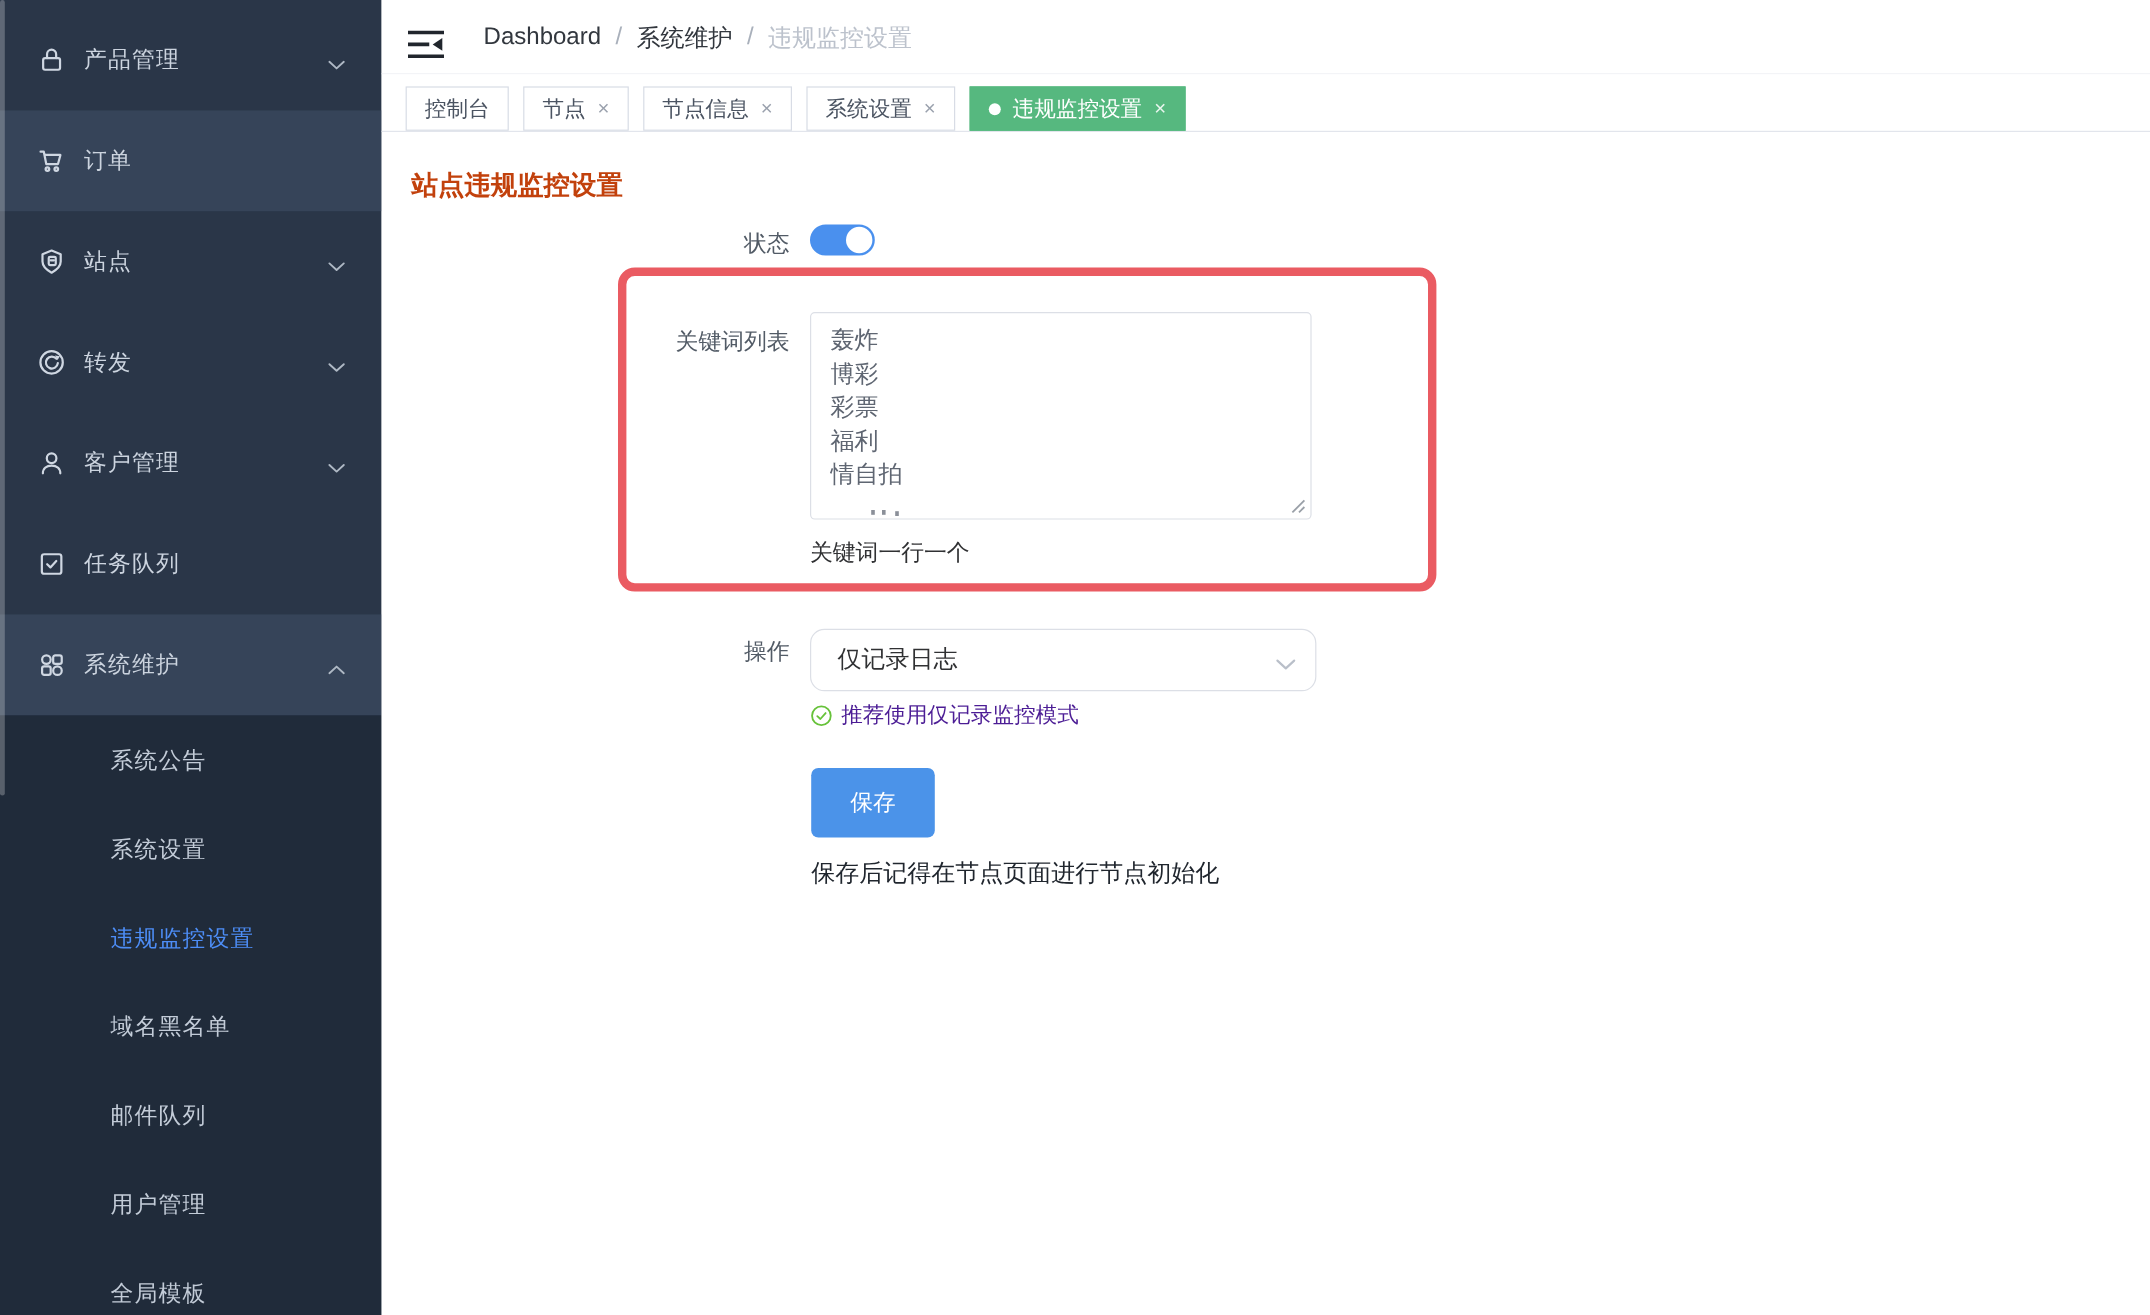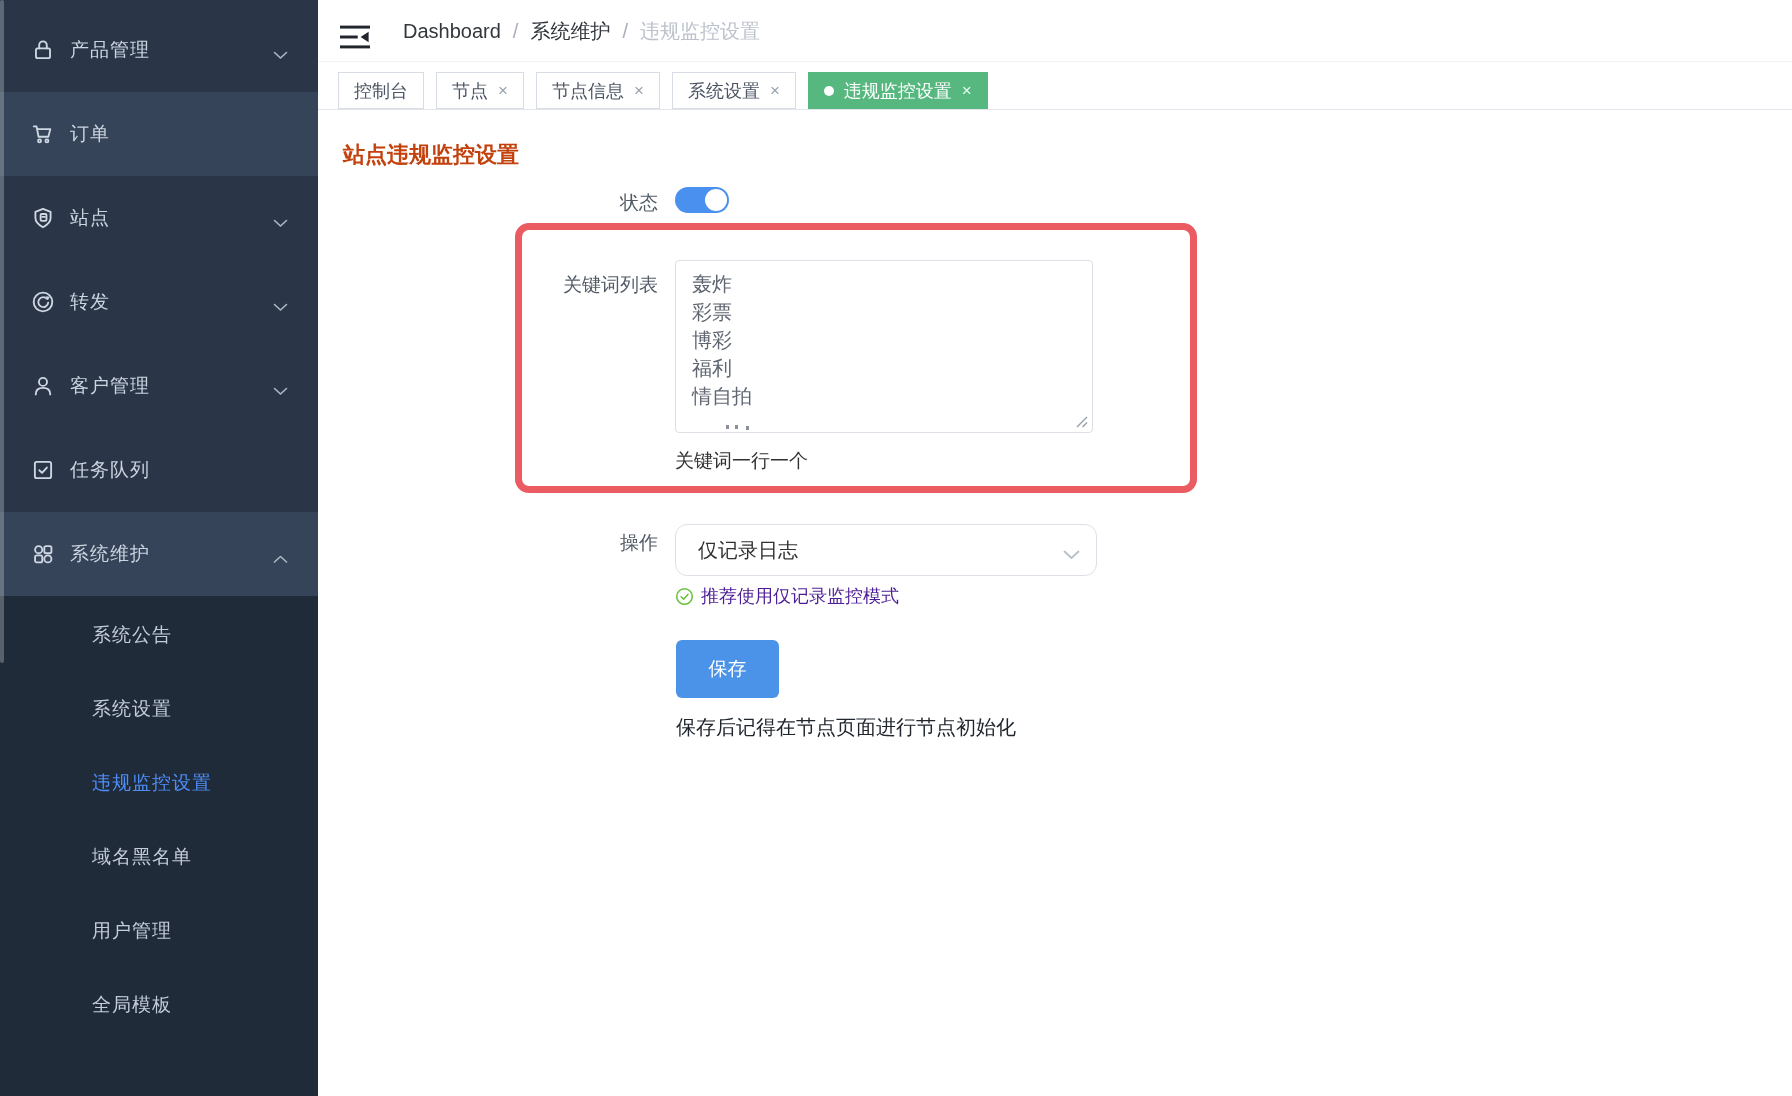--- a/index.html
+++ b/index.html
@@ -183,20 +183,21 @@
           <span class="mi-chevron"><svg width="15" height="9" viewBox="0 0 15 9">
               <polyline points="1.5,7 7.5,1.5 13.5,7"></polyline>
             </svg></span>
         </div>
       </nav>
     <div class="submenu" id="submenu">
         <div class="sub-item">系统公告</div>
         <div class="sub-item">系统设置</div>
         <div class="sub-item active">违规监控设置</div>
         <div class="sub-item">域名黑名单</div>
+        <div class="sub-item">邮件队列</div>
         <div class="sub-item">用户管理</div>
         <div class="sub-item">全局模板</div>
       </div>
     <div class="side-scrollthumb"></div>
   </aside>
 
   <header class="header">
     <div class="fold-btn">
       <svg width="30" height="26" viewBox="0 0 24 21">
         <g stroke="#21262d" stroke-width="2.4" stroke-linecap="square" fill="#21262d">
@@ -252,22 +253,22 @@
     <div class="flabel lbl-keywords">关键词列表</div>
     <div class="kw-textarea" id="kwArea">
       <div class="kw-clip"></div>
       <div class="resize-grip">
         <svg width="14" height="14" viewBox="0 0 14 14">
           <line x1="2" y1="12" x2="12" y2="2"></line>
           <line x1="7.5" y1="12" x2="12" y2="7.5"></line>
         </svg>
       </div>
     <div class="kw-line">轰炸</div>
+        <div class="kw-line">博彩</div>
         <div class="kw-line">彩票</div>
-        <div class="kw-line">博彩</div>
         <div class="kw-line">福利</div>
         <div class="kw-line">情自拍</div>
       </div>
     <div class="kw-hint">关键词一行一个</div>
 
     <div class="flabel lbl-action">操作</div>
     <div class="select">
       <span class="select-value">仅记录日志</span>
       <span class="select-arrow">
         <svg width="17" height="10" viewBox="0 0 17 10">

